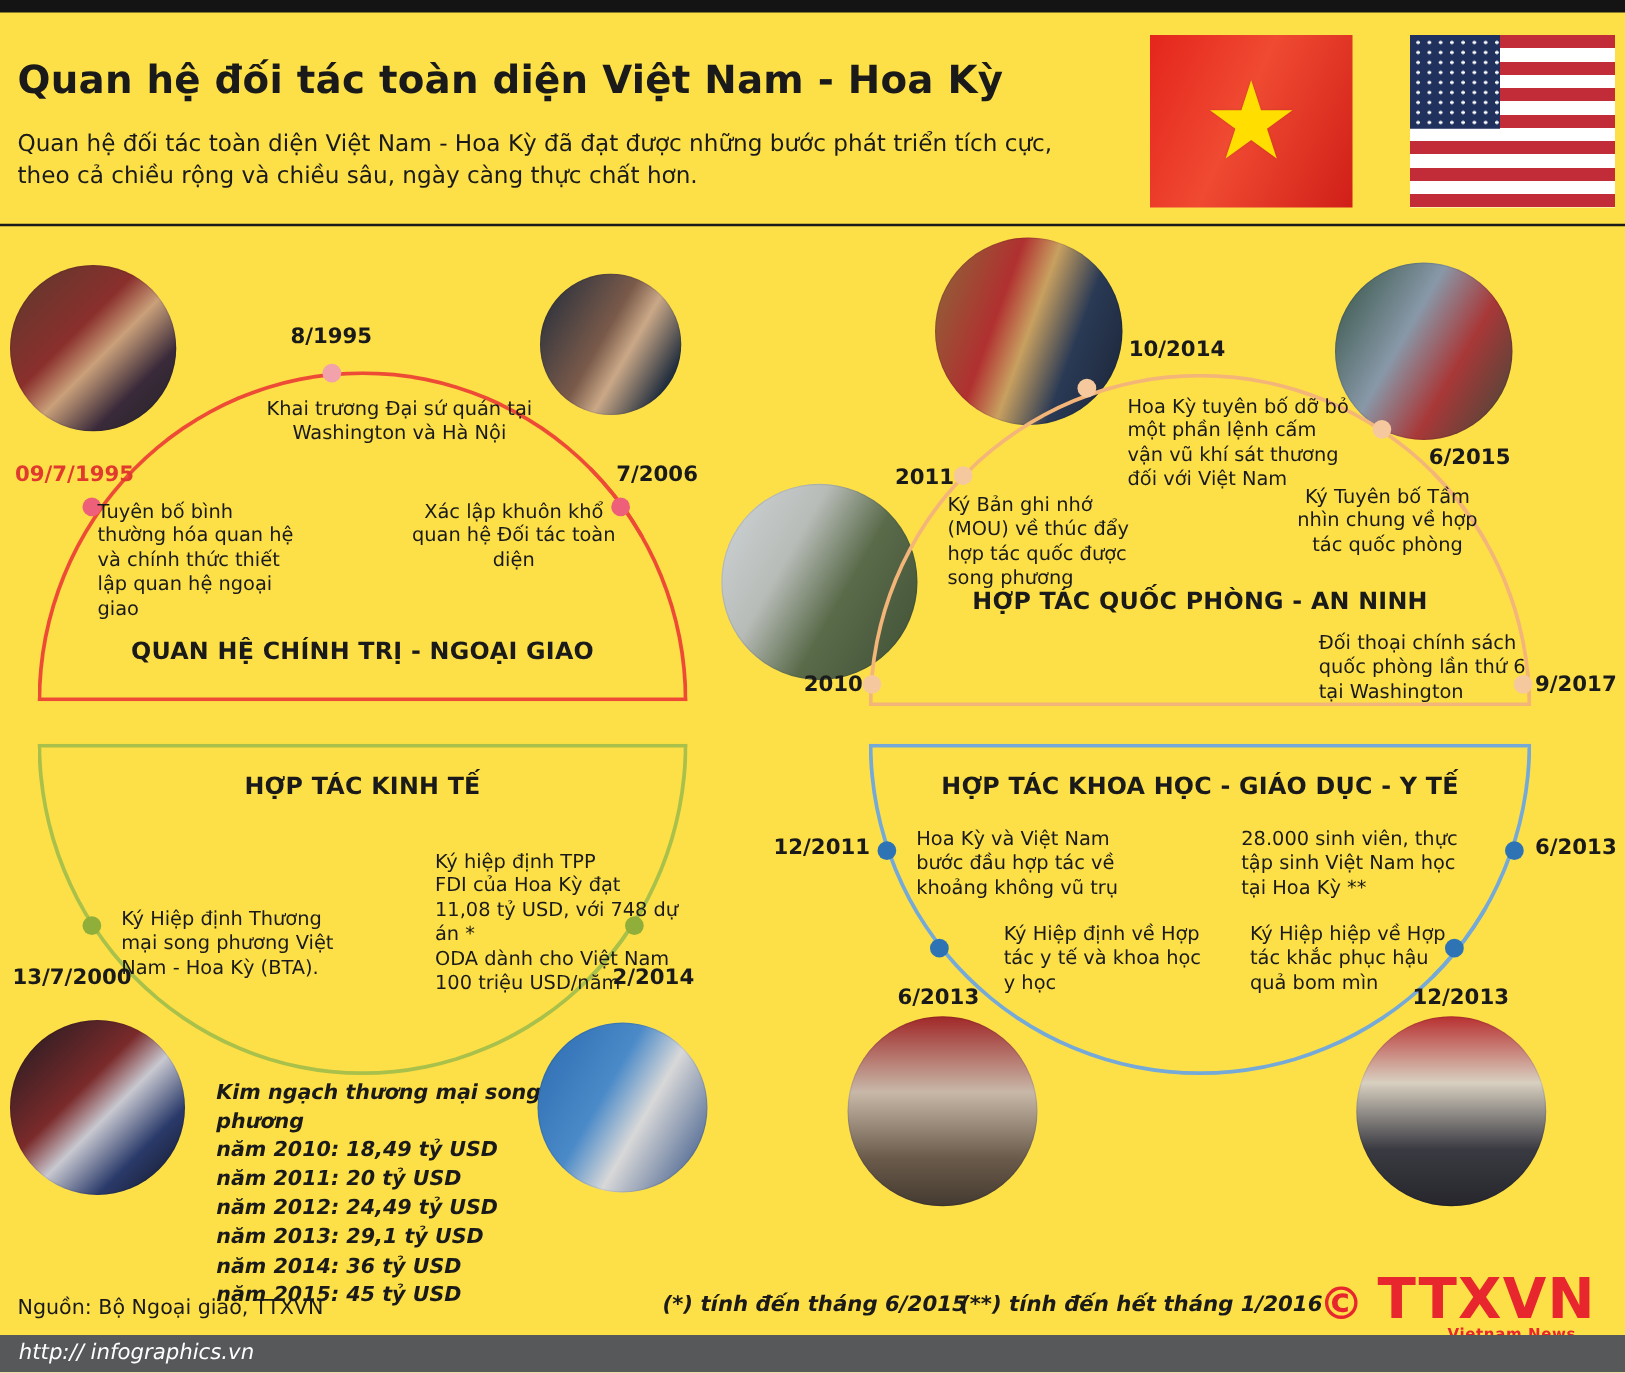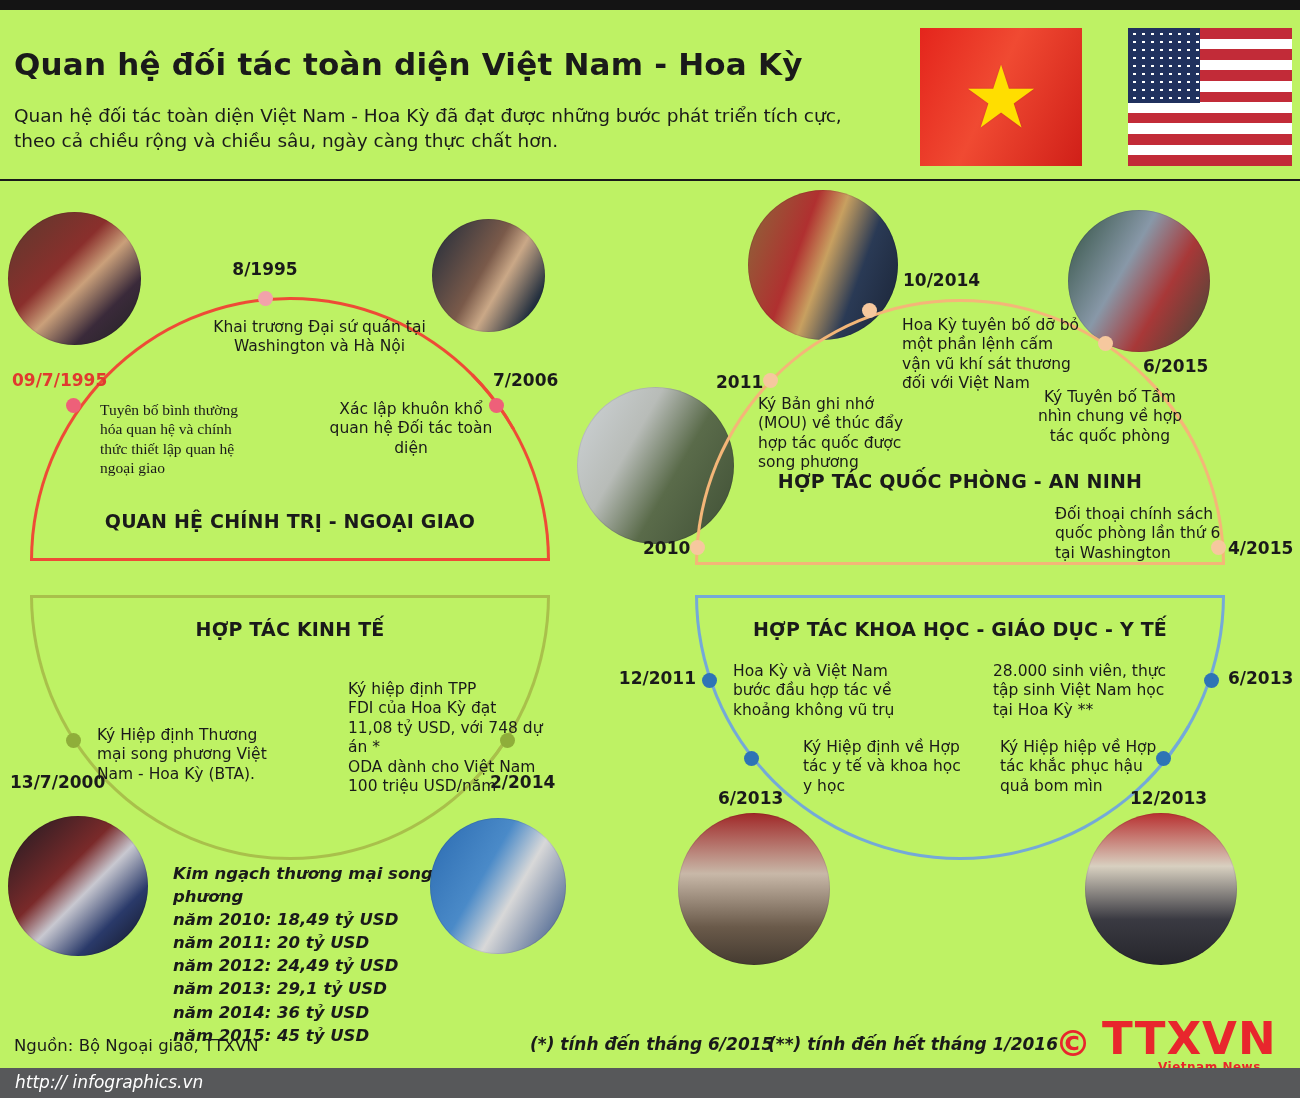--- a/index.html
+++ b/index.html
@@ -1,17 +1,17 @@
 <!DOCTYPE html>
 <html><head>
 <meta charset="utf-8">
 <style>
   html,body{margin:0;padding:0;background:#ffffff;}
   body{font-family:"DejaVu Sans","Liberation Sans",sans-serif;color:#1a1a1a;}
-  .canvas{position:relative;width:1300px;height:1098px;background:#bef264;overflow:hidden;}
+  .canvas{position:relative;width:1300px;height:1098px;background:#fde047;overflow:hidden;}
   .abs{position:absolute;}
   .page-title{font-size:31px;font-weight:700;letter-spacing:0.2px;}
   .page-subtitle{font-size:18.5px;line-height:1.35;}
   .divider{background:#1a1a1a;}
   .dome{border:3px solid;border-radius:50% 50% 0 0 / 100% 100% 0 0;box-sizing:border-box;}
   .bowl{border:3px solid;border-radius:0 0 50% 50% / 0 0 100% 100%;box-sizing:border-box;}
   .arc-politics{border-color:#ee4b36;}
   .arc-defense{border-color:#f4b678;}
   .arc-economy{border-color:#a9c04b;}
   .arc-science{border-color:#74a9d8;}
@@ -76,21 +76,21 @@
   <div class="abs photo ph-b" style="left:432px;top:219px;width:113px;height:113px;"></div>
 
   <div class="abs dome arc-politics" style="left:30px;top:297px;width:520px;height:264px;"></div>
 
   <div class="abs date center" style="left:215px;top:259px;width:100px;">8/1995</div>
   <div class="abs dot dot-pink-light" style="left:258px;top:291px;"></div>
   <div class="abs evt center" style="left:212px;top:318px;width:215px;">Khai trương Đại sứ quán tại Washington và Hà Nội</div>
 
   <div class="abs date date-red" style="left:12px;top:370px;">09/7/1995</div>
   <div class="abs dot dot-pink" style="left:66px;top:398px;"></div>
-  <div class="abs evt" style="left:100px;top:400px;width:158px;font-family:Liberation Serif, serif;">Tuyên bố bình thường hóa quan hệ và chính thức thiết lập quan hệ ngoại giao</div>
+  <div class="abs evt" style="left:78px;top:400px;width:158px;">Tuyên bố bình thường hóa quan hệ và chính thức thiết lập quan hệ ngoại giao</div>
 
   <div class="abs date" style="left:493px;top:370px;">7/2006</div>
   <div class="abs dot dot-pink" style="left:489px;top:398px;"></div>
   <div class="abs evt center" style="left:322px;top:400px;width:178px;">Xác lập khuôn khổ quan hệ Đối tác toàn diện</div>
 
   <div class="abs sec-title" style="left:30px;top:510px;width:520px;">QUAN HỆ CHÍNH TRỊ - NGOẠI GIAO</div>
 
   <div class="abs photo ph-c" style="left:748px;top:190px;width:150px;height:150px;"></div>
   <div class="abs photo ph-d" style="left:1068px;top:210px;width:142px;height:142px;"></div>
   <div class="abs photo ph-e" style="left:577px;top:387px;width:157px;height:157px;"></div>
@@ -109,21 +109,21 @@
   <div class="abs dot dot-peach" style="left:1098px;top:336px;"></div>
   <div class="abs evt center" style="left:1030px;top:388px;width:160px;">Ký Tuyên bố Tầm nhìn chung về hợp tác quốc phòng</div>
 
   <div class="abs sec-title" style="left:695px;top:470px;width:530px;">HỢP TÁC QUỐC PHÒNG - AN NINH</div>
 
   <div class="abs date" style="left:643px;top:538px;">2010</div>
   <div class="abs dot dot-peach" style="left:690px;top:540px;"></div>
 
   <div class="abs evt" style="left:1055px;top:505px;width:172px;">Đối thoại chính sách quốc phòng lần thứ 6 tại Washington</div>
   <div class="abs dot dot-peach" style="left:1211px;top:540px;"></div>
-  <div class="abs date" style="left:1228px;top:538px;">4/2015</div>
+  <div class="abs date" style="left:1228px;top:538px;">9/2017</div>
 
   <div class="abs bowl arc-economy" style="left:30px;top:595px;width:520px;height:265px;"></div>
   <div class="abs sec-title" style="left:30px;top:618px;width:520px;">HỢP TÁC KINH TẾ</div>
 
   <div class="abs dot dot-green" style="left:66px;top:733px;"></div>
   <div class="abs date" style="left:10px;top:772px;">13/7/2000</div>
   <div class="abs evt" style="left:97px;top:726px;width:182px;">Ký Hiệp định Thương mại song phương Việt Nam - Hoa Kỳ (BTA).</div>
 
   <div class="abs evt" style="left:312px;top:680px;width:205px;margin-left:36px;">Ký hiệp định TPP
 FDI của Hoa Kỳ đạt

